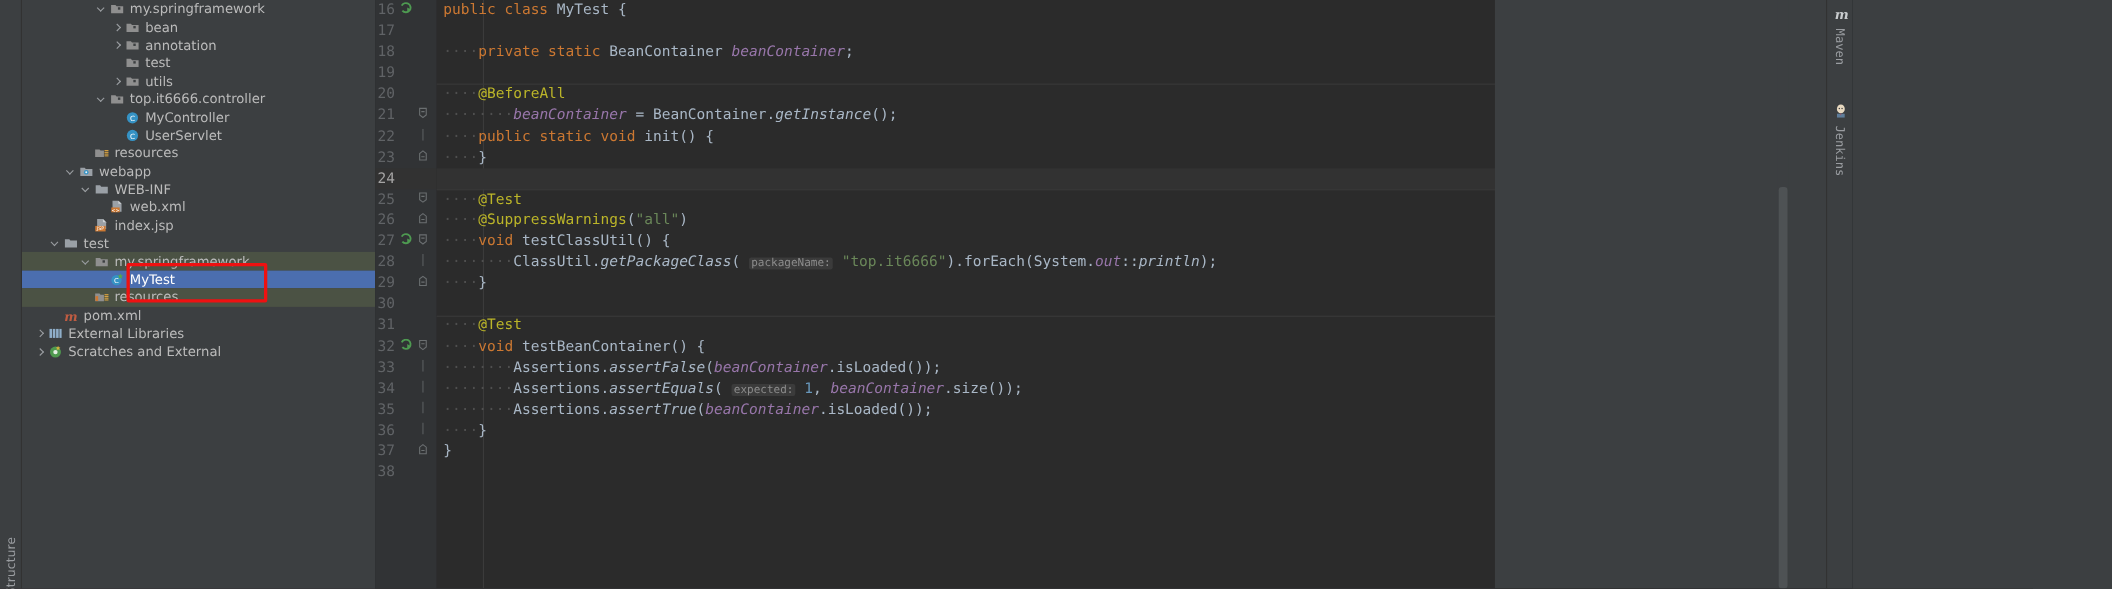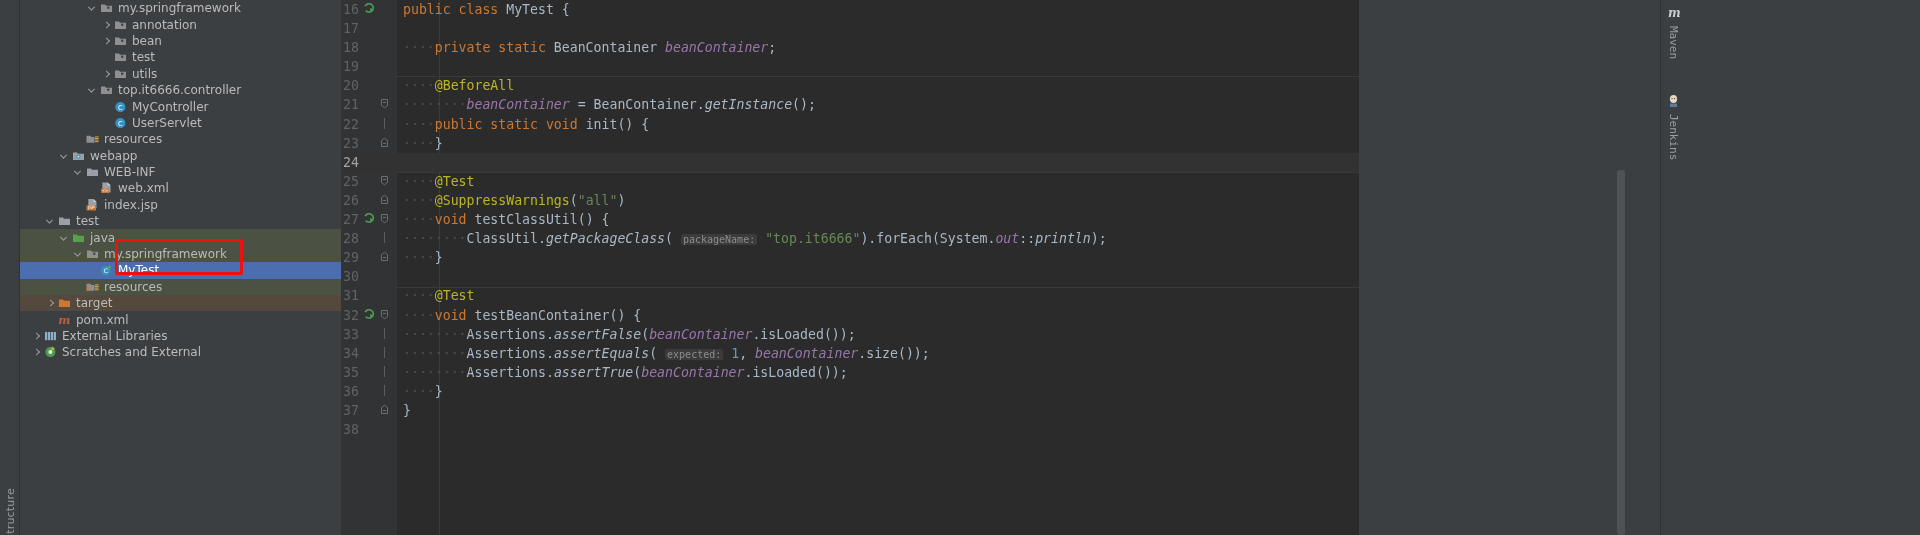--- a/index.html
+++ b/index.html
@@ -220,32 +220,32 @@
         </div>
         <div class="tree-row">
           <div style="width: 81px; flex: 0 0 auto;"></div>
           <div class="arrow closed"></div>
           <span class="ico">
             <svg width="15" height="14" viewBox="0 0 15 14">
               <path d="M2 3.5h4l1 1.2h6v6.3H2z" fill="#8f8f8f"></path>
               <rect x="8.2" y="5.6" width="2.2" height="2.2" fill="#3c3f41"></rect>
             </svg>
           </span>
-          <span class="lbl">annotation</span>
+          <span class="lbl">bean</span>
         </div>
         <div class="tree-row">
           <div style="width: 81px; flex: 0 0 auto;"></div>
           <div class="arrow closed"></div>
           <span class="ico">
             <svg width="15" height="14" viewBox="0 0 15 14">
               <path d="M2 3.5h4l1 1.2h6v6.3H2z" fill="#8f8f8f"></path>
               <rect x="8.2" y="5.6" width="2.2" height="2.2" fill="#3c3f41"></rect>
             </svg>
           </span>
-          <span class="lbl">bean</span>
+          <span class="lbl">annotation</span>
         </div>
         <div class="tree-row">
           <div style="width: 81px; flex: 0 0 auto;"></div>
           <div class="arrow "></div>
           <span class="ico">
             <svg width="15" height="14" viewBox="0 0 15 14">
               <path d="M2 3.5h4l1 1.2h6v6.3H2z" fill="#8f8f8f"></path>
               <rect x="8.2" y="5.6" width="2.2" height="2.2" fill="#3c3f41"></rect>
             </svg>
           </span>
@@ -361,30 +361,20 @@
         </div>
         <div class="tree-row">
           <div style="width: 25px; flex: 0 0 auto;"></div>
           <div class="arrow open"></div>
           <span class="ico">
             <svg width="15" height="14" viewBox="0 0 15 14">
               <path d="M2 3.5h4l1 1.2h6v6.3H2z" fill="#9aa0a6"></path>
             </svg>
           </span>
           <span class="lbl">test</span>
-        </div>
-        <div class="tree-row test-scope">
-          <div style="width: 39px; flex: 0 0 auto;"></div>
-          <div class="arrow open"></div>
-          <span class="ico">
-            <svg width="15" height="14" viewBox="0 0 15 14">
-              <path d="M2 3.5h4l1 1.2h6v6.3H2z" fill="#56a04a"></path>
-            </svg>
-          </span>
-          <span class="lbl">java</span>
         </div>
         <div class="tree-row test-scope">
           <div style="width: 53px; flex: 0 0 auto;"></div>
           <div class="arrow open"></div>
           <span class="ico">
             <svg width="15" height="14" viewBox="0 0 15 14">
               <path d="M2 3.5h4l1 1.2h6v6.3H2z" fill="#8f8f8f"></path>
               <rect x="8.2" y="5.6" width="2.2" height="2.2" fill="#3c3f41"></rect>
             </svg>
           </span>
@@ -411,30 +401,20 @@
               <rect x="1.8" y="6.2" width="2.4" height="4.4" fill="#cc7832"></rect>
               <g fill="#d9a343">
                 <rect x="10" y="4.4" width="3.6" height="1"></rect>
                 <rect x="10" y="6" width="3.6" height="1"></rect>
                 <rect x="10" y="7.6" width="3.6" height="1"></rect>
                 <rect x="10" y="9.2" width="3.6" height="1"></rect>
               </g>
             </svg>
           </span>
           <span class="lbl">resources</span>
-        </div>
-        <div class="tree-row target-scope">
-          <div style="width: 25px; flex: 0 0 auto;"></div>
-          <div class="arrow closed"></div>
-          <span class="ico">
-            <svg width="15" height="14" viewBox="0 0 15 14">
-              <path d="M2 3.5h4l1 1.2h6v6.3H2z" fill="#cc7832"></path>
-            </svg>
-          </span>
-          <span class="lbl">target</span>
         </div>
         <div class="tree-row">
           <div style="width: 25px; flex: 0 0 auto;"></div>
           <div class="arrow "></div>
           <span class="ico">
             <svg width="15" height="14" viewBox="0 0 15 14">
               <text x="7.4" y="11.4" text-anchor="middle" font-family="DejaVu Serif,serif" font-size="11.5" font-style="italic" font-weight="bold" fill="#c05c42">m</text>
             </svg>
           </span>
           <span class="lbl">pom.xml</span>

